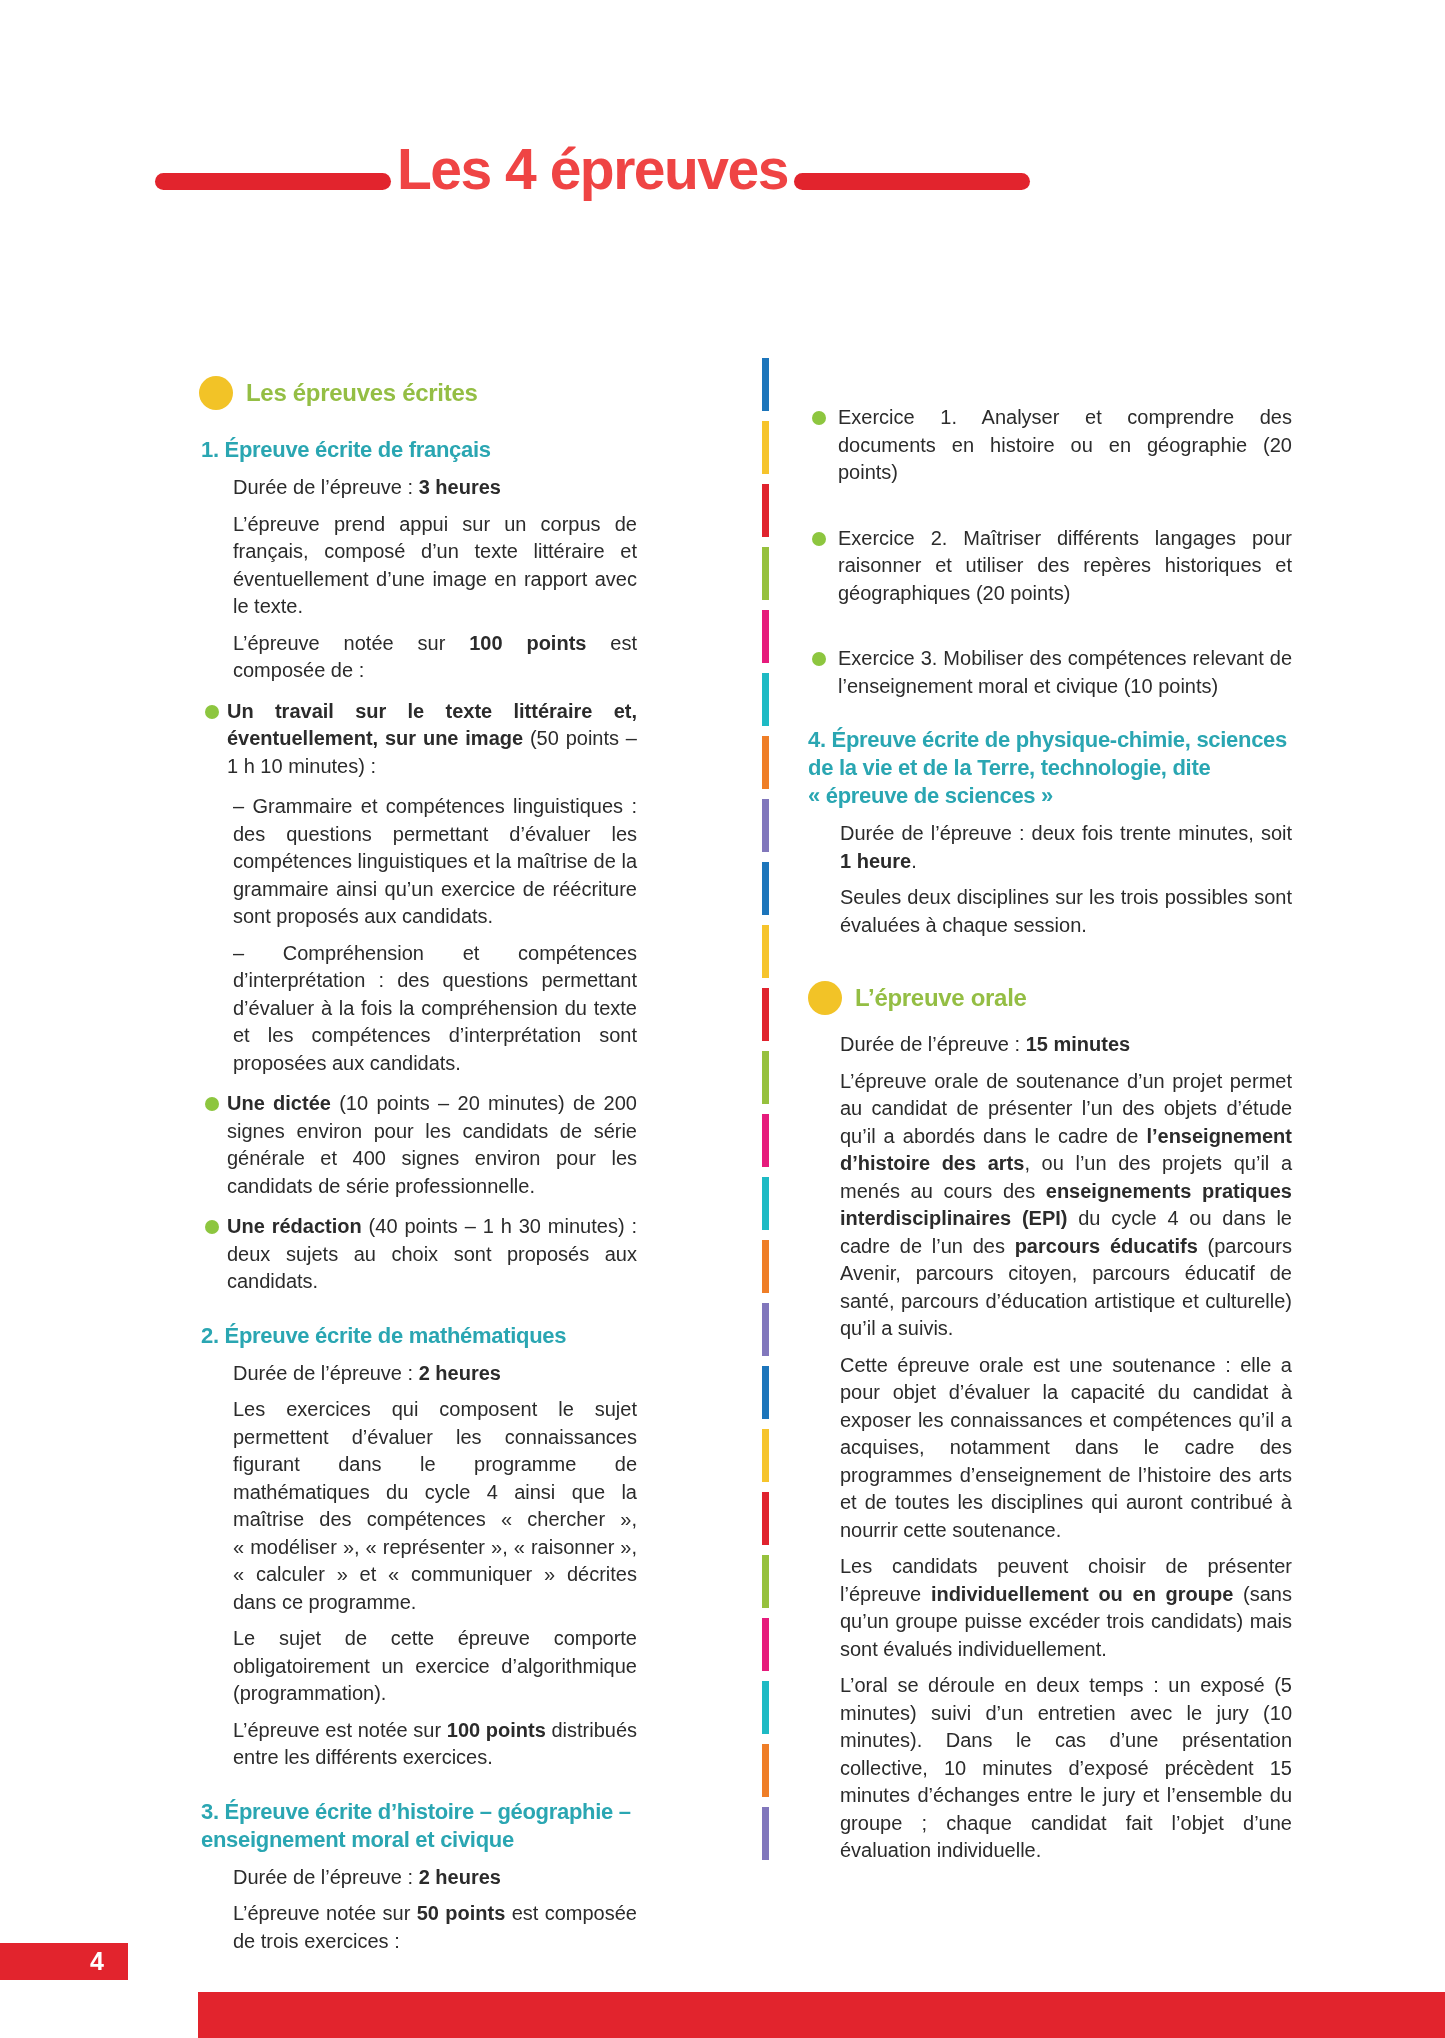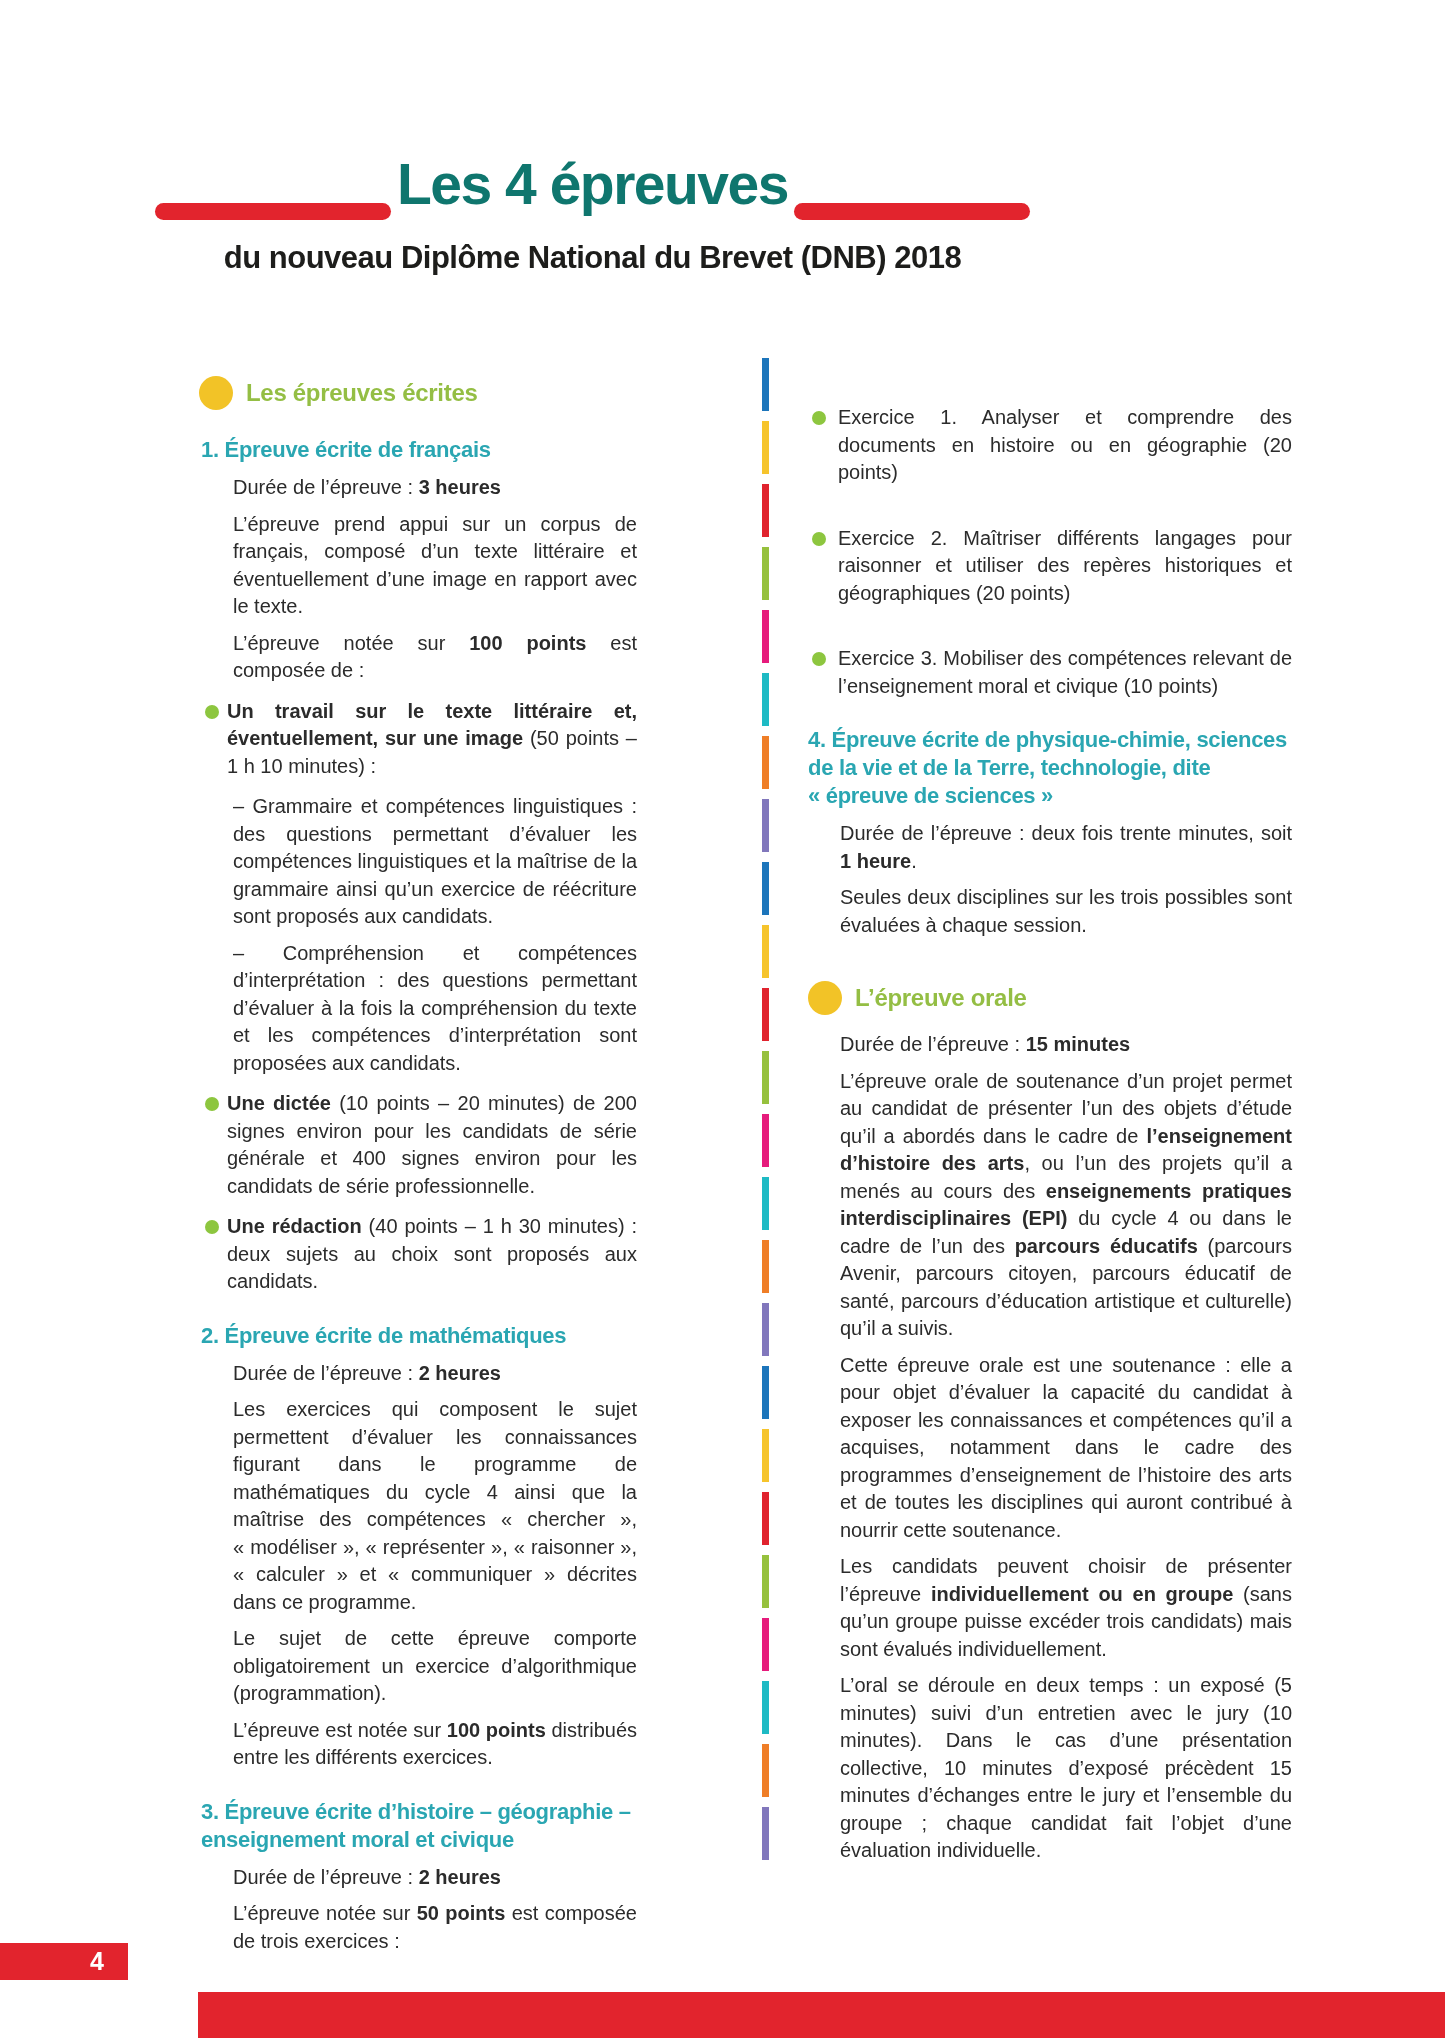--- a/index.html
+++ b/index.html
@@ -2,22 +2,22 @@
 <html lang="fr" style="--red: #e2242d; --teal: #2aa6b2; --green: #94be44; --yellow: #f2c327; --bullet: #8dc63f;"><head>
 <meta charset="utf-8">
 <style>
   html,body{margin:0;padding:0;background:#9a9a9a;}
   .page{position:relative;width:1445px;height:2038px;background:#ffffff;overflow:hidden;
         font-family:"Liberation Sans","DejaVu Sans",sans-serif;color:#2b2b2b;}
   
   .hdr{position:absolute;left:155px;top:140px;width:875px;}
   .title-row{display:flex;align-items:flex-end;}
   .tbar{flex:1;height:17px;border-radius:9px;background:var(--red);margin-bottom:8px;}
-  .title{margin:15px 6px;font-size:57px;line-height:1.02;font-weight:bold;letter-spacing:-1.5px;
-         color:#0f766e;white-space:nowrap;}
+  .title{margin:0 6px;font-size:57px;line-height:1.02;font-weight:bold;letter-spacing:-1.5px;
+         color:#ef4444;white-space:nowrap;}
   .subtitle{margin:12px 0 0;text-align:center;font-size:31px;font-weight:bold;color:#1d1d1b;
             letter-spacing:-0.5px;}
   
   .col{position:absolute;top:366px;font-size:20px;line-height:27.5px;}
   .col-left{left:155px;width:482px;}
   .col-right{left:808px;width:484px;}
   .blk{position:relative;margin:9px 0;}
   .section{display:flex;align-items:center;gap:13px;margin:10px 0 16px;}
   .sdot{width:34px;height:34px;border-radius:50%;background:var(--yellow);flex:none;}
   .slabel{font-size:24px;font-weight:bold;color:var(--green);letter-spacing:-0.3px;}
@@ -49,21 +49,20 @@
 <body>
 
 <div class="page">
 
   <header class="hdr">
     <div class="title-row">
       <span class="tbar"></span>
       <h1 class="title">Les 4 épreuves</h1>
       <span class="tbar"></span>
     </div>
-    <h2 class="subtitle">du nouveau Diplôme National du Brevet (DNB) 2018</h2>
   </header>
 
   <div class="divider" id="divider">
       <span class="dseg" style="background: rgb(28, 117, 187);"></span>
       <span class="dseg" style="background: rgb(246, 196, 44);"></span>
       <span class="dseg" style="background: rgb(224, 35, 46);"></span>
       <span class="dseg" style="background: rgb(150, 193, 61);"></span>
       <span class="dseg" style="background: rgb(230, 27, 124);"></span>
       <span class="dseg" style="background: rgb(30, 186, 196);"></span>
       <span class="dseg" style="background: rgb(239, 126, 39);"></span>

